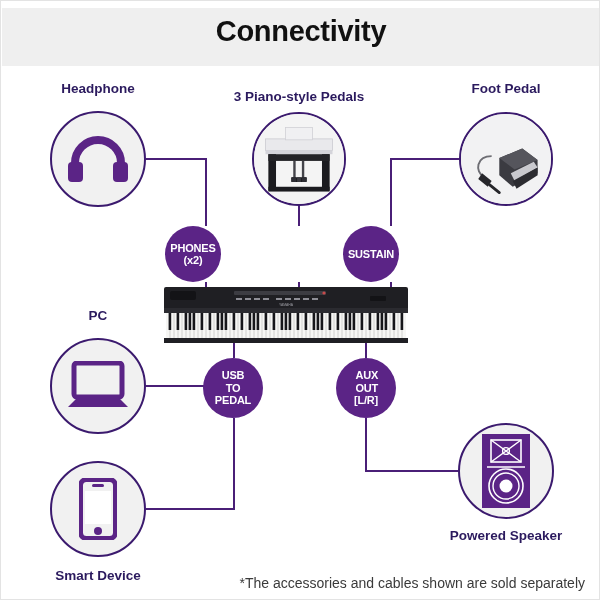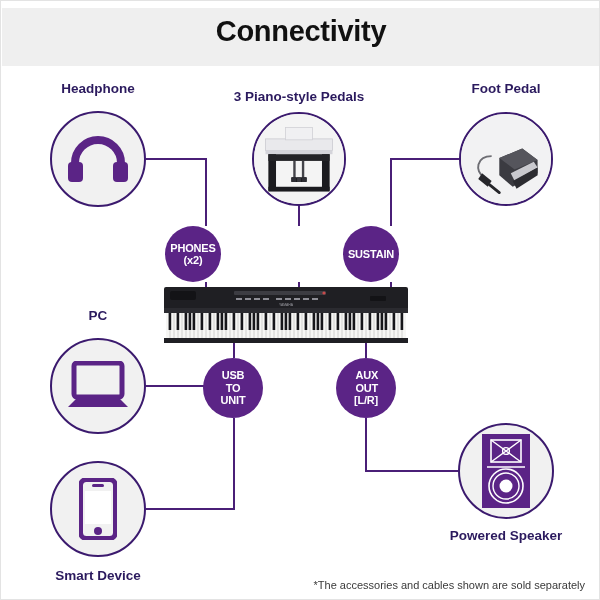--- a/index.html
+++ b/index.html
@@ -72,21 +72,21 @@
     font-weight: bold;
     font-size: 11px;
     line-height: 12.5px;
     letter-spacing: -0.2px;
   }
   .badge span { display: block; }
   
   #footnote {
     position: absolute;
     right: 14px; bottom: 8px;
-    font-size: 11px;
+    font-size: 14px;
     color: #3a3a3a;
     white-space: nowrap;
   }
   
   #piano-art { position: absolute; left: 163px; top: 286px; width: 244px; height: 56px; }
 </style>
 </head>
 <body>
 
 <div id="stage">
@@ -260,21 +260,21 @@
   <div class="badge" style="left:342px; top:225px; width:56px; height:56px;text-align:center;">
     <div>
       <span>SUSTAIN</span>
     </div>
   </div>
 
   <div class="badge" style="left:202px; top:357px; width:60px; height:60px;">
     <div>
       <span>USB</span>
       <span>TO</span>
-      <span>UNIT</span>
+      <span>PEDAL</span>
     </div>
   </div>
 
   <div class="badge" style="left:335px; top:357px; width:60px; height:60px;text-align:right;">
     <div>
       <span>AUX</span>
       <span>OUT</span>
       <span>[L/R]</span>
     </div>
   </div>

